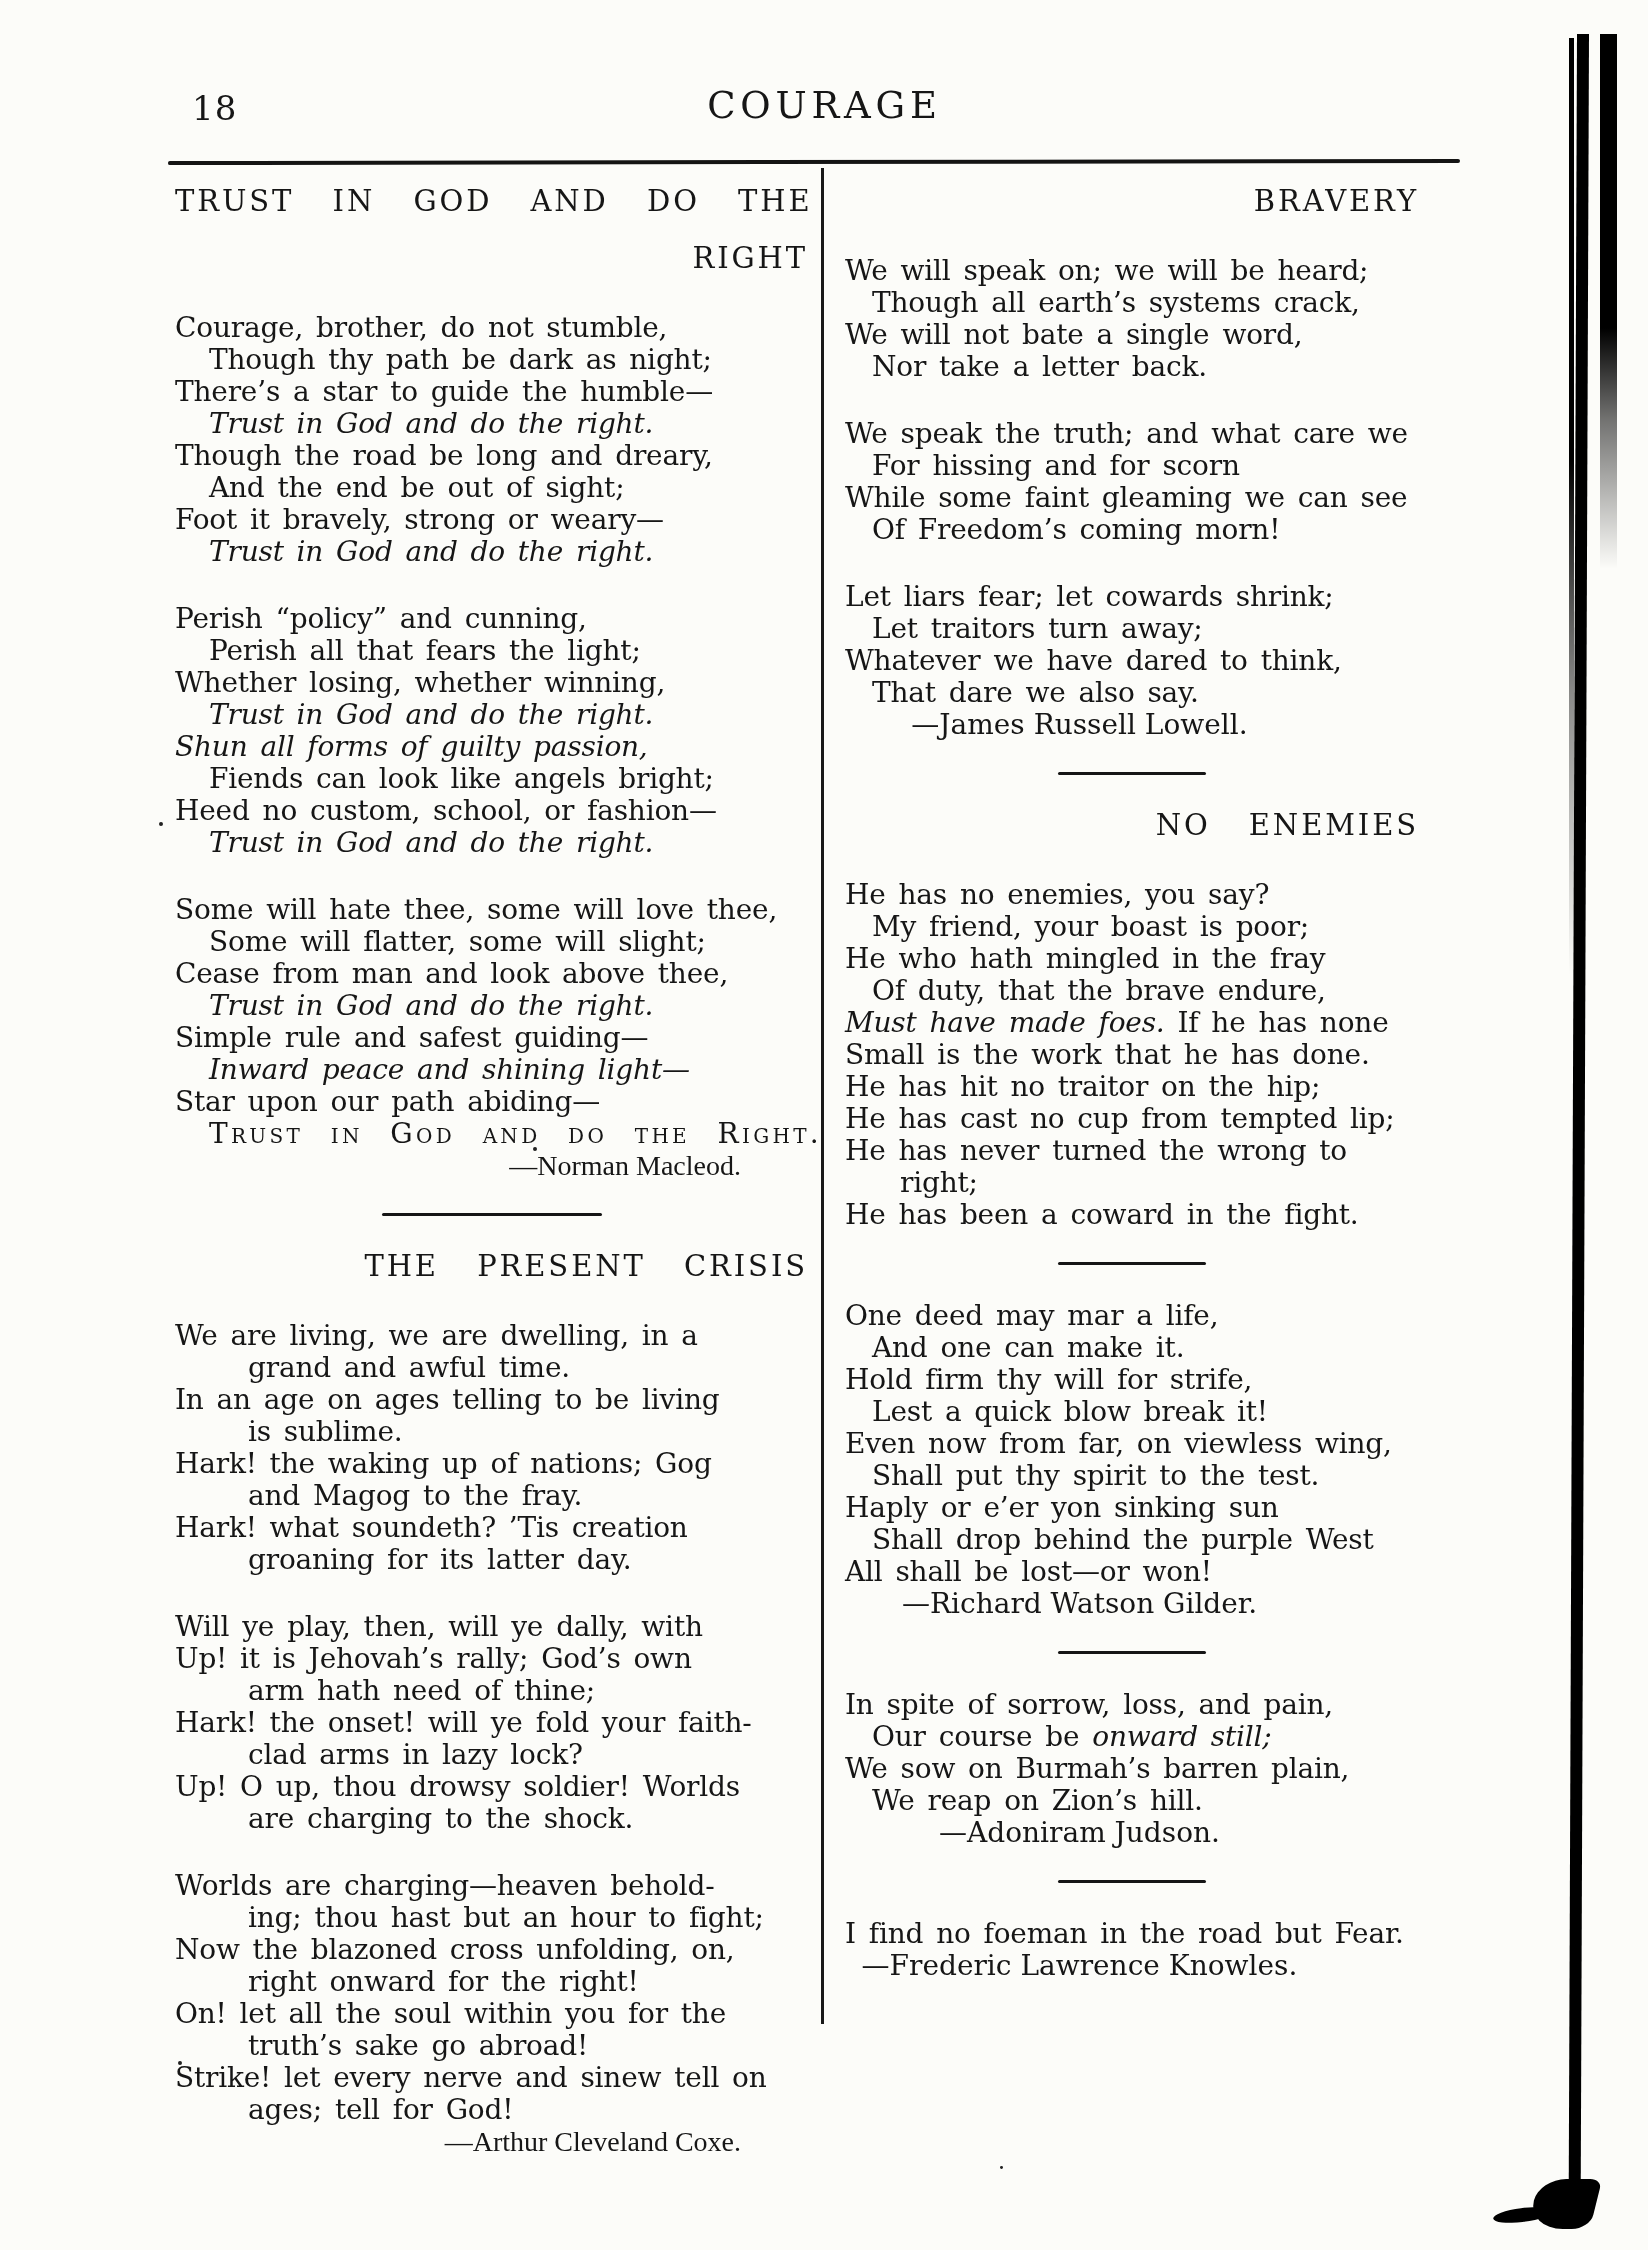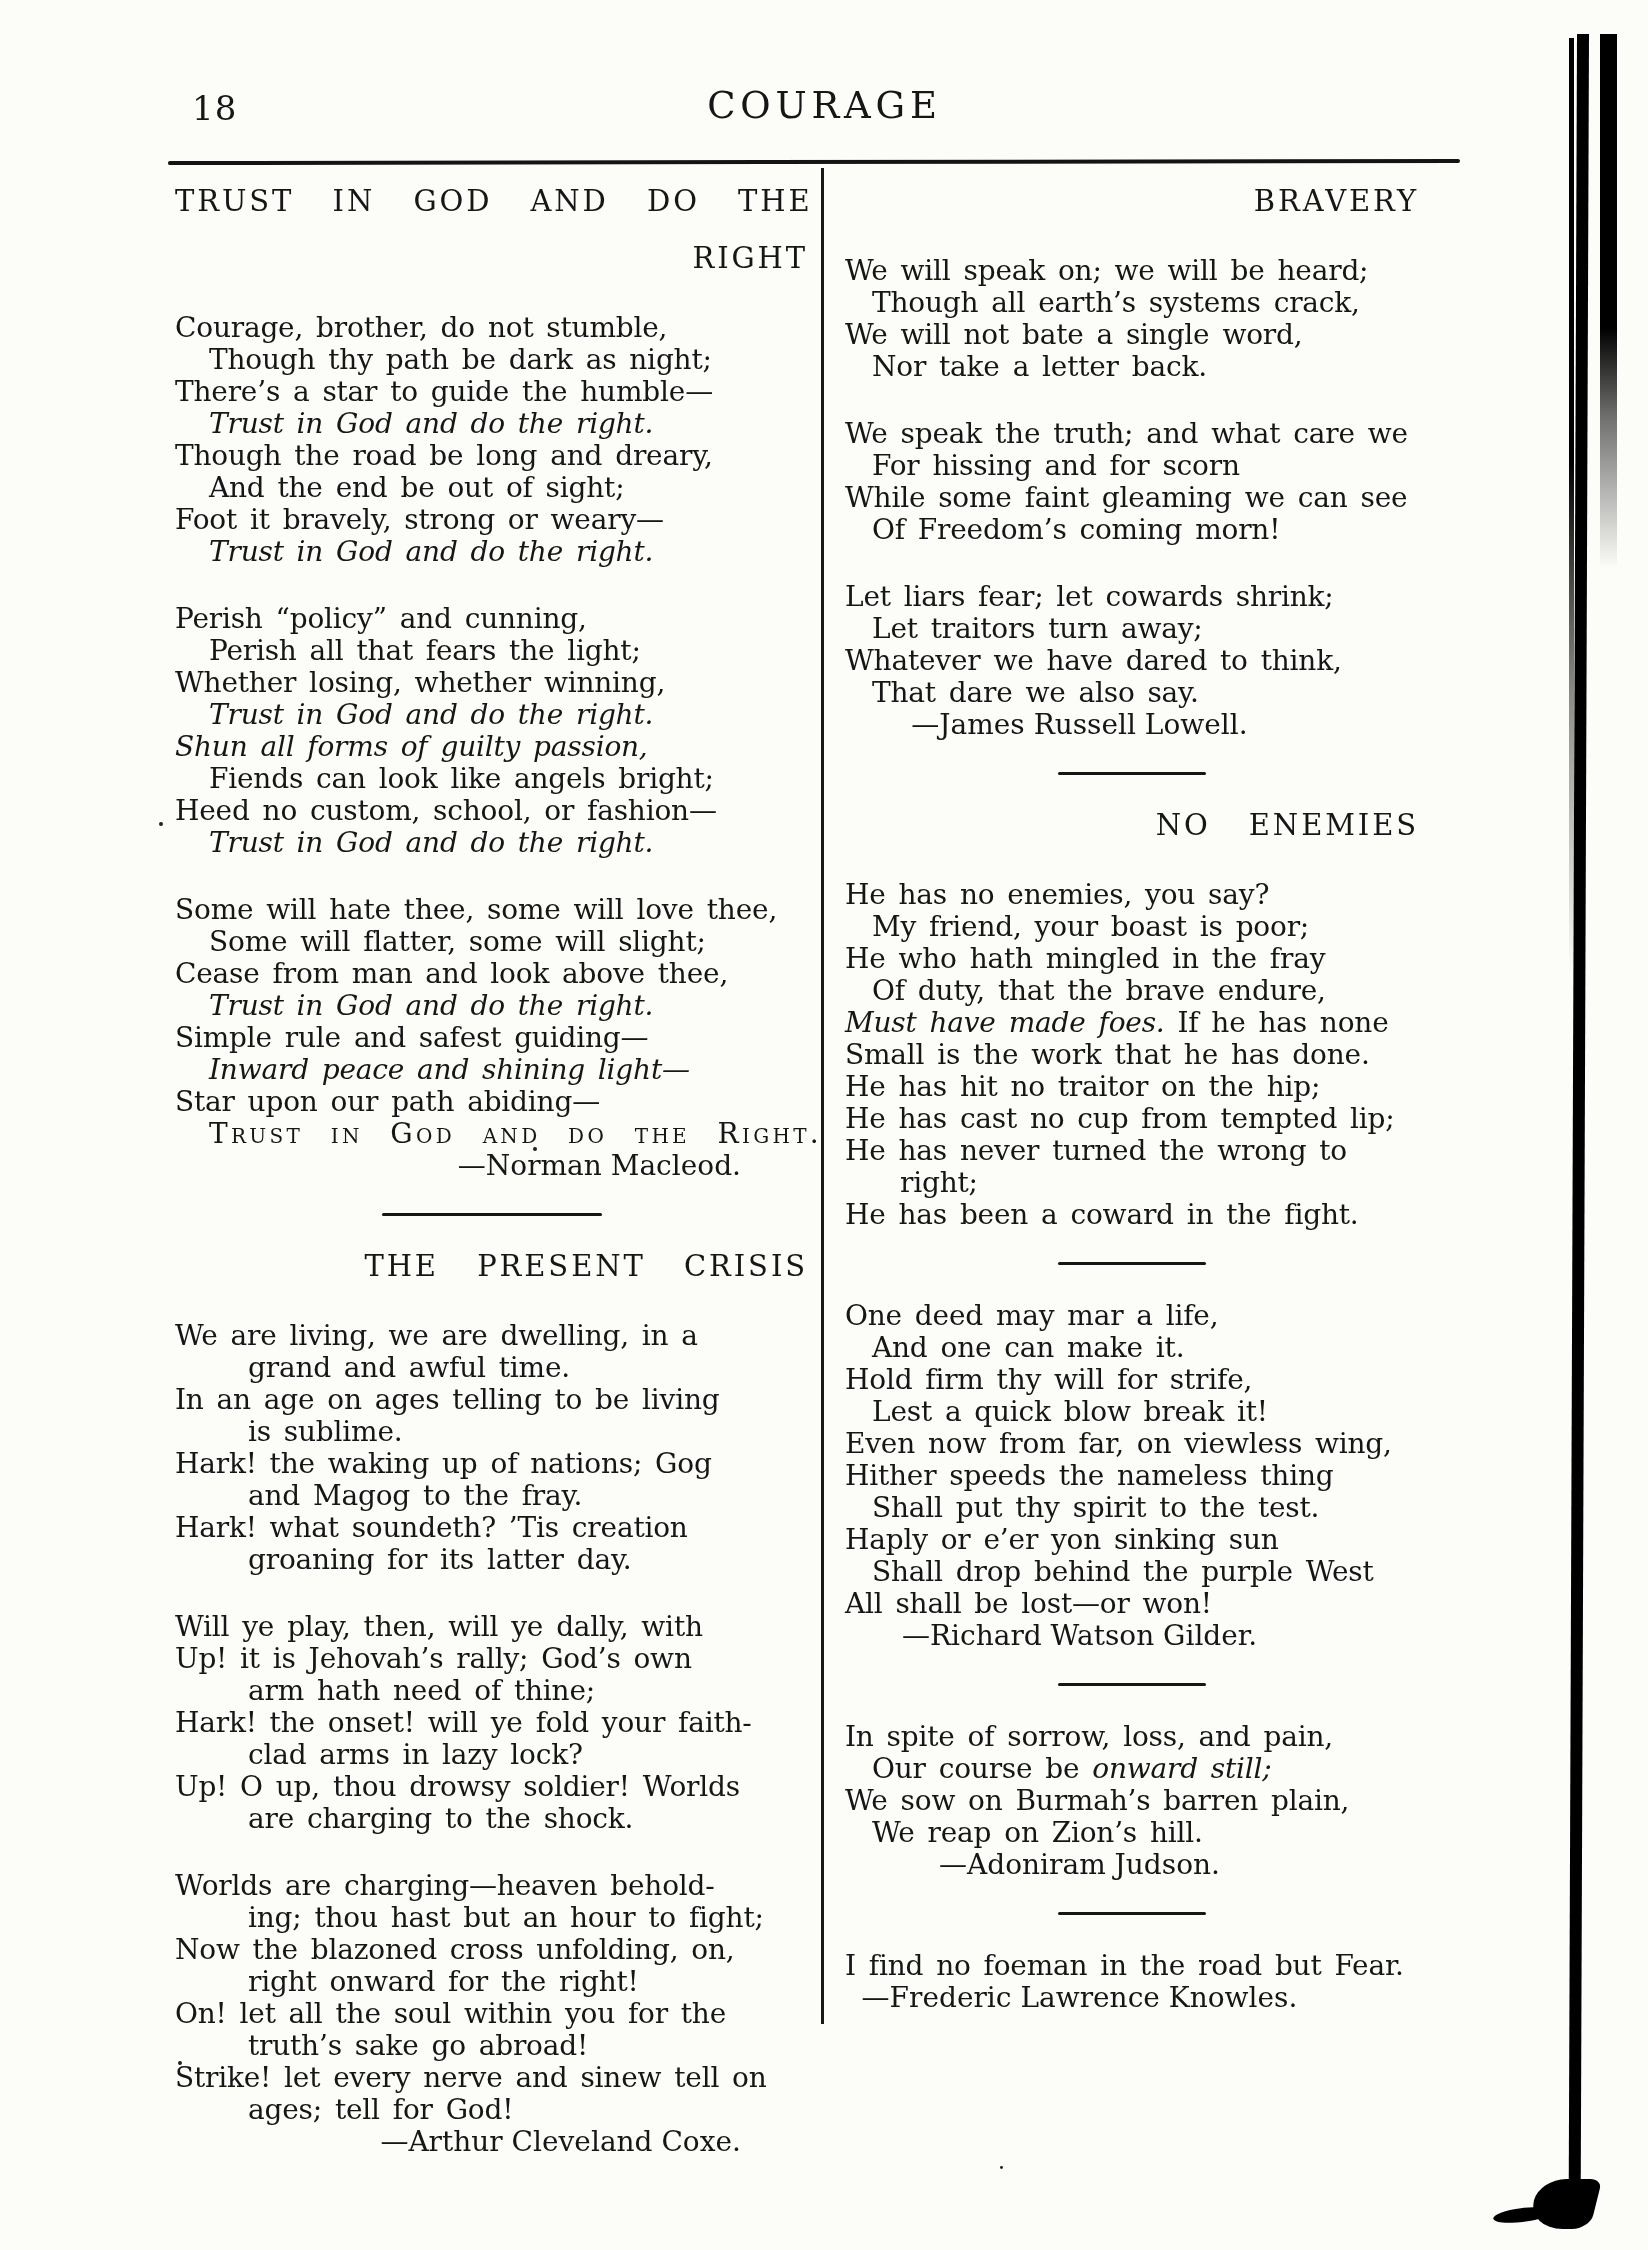--- a/index.html
+++ b/index.html
@@ -22,21 +22,21 @@
   .stanza{margin-top:35px;}
   .line{font-size:28px;line-height:32px;white-space:nowrap;word-spacing:0.15em;
         letter-spacing:-0.2px;}
   .indent-1{padding-left:34px;}
   .indent-2{padding-left:73px;}
   #col-right .indent-1{padding-left:27px;}
   #col-right .indent-2{padding-left:55px;}
   .italic{font-style:italic;}
   .smallcaps{font-variant:small-caps;letter-spacing:3.3px;word-spacing:0.55em;}
   .attr{font-size:28px;line-height:32px;text-align:right;white-space:nowrap;}
-  #col-left .attr{padding-right:67px;}
+  #col-left .attr{padding-right:67px;font-family:Liberation Serif, serif;}
   #col-right .attr{padding-right:105px;text-align:center;}
   .sep{height:2.9px;background:#161616;margin:31px auto;border-radius:1.9px;}
   #col-left .sep{width:220px;}
   #col-right .sep{width:148px;}
   
   .edge-bar1{position:absolute;left:1577px;top:34px;width:12.4px;height:2191px;background:#000;
              transform:rotate(0.22deg);transform-origin:top center;}
   .edge-bar2{position:absolute;left:1600px;top:34px;width:17px;height:535px;
              background:linear-gradient(to bottom,#000 0 55%,rgba(0,0,0,.55) 72%,transparent 100%);}
   .edge-bar3{position:absolute;left:1569px;top:38px;width:4.8px;height:937px;
@@ -168,21 +168,20 @@
         </div>
       </div>
       <div class="sep"></div>
       <div class="poem">
         <div class="stanza">
           <div class="line indent-0">One deed may mar a life,</div>
           <div class="line indent-1">And one can make it.</div>
           <div class="line indent-0">Hold firm thy will for strife,</div>
           <div class="line indent-1">Lest a quick blow break it!</div>
           <div class="line indent-0">Even now from far, on viewless wing,</div>
-          <div class="line indent-0">Hither speeds the nameless thing</div>
           <div class="line indent-1">Shall put thy spirit to the test.</div>
           <div class="line indent-0">Haply or e’er yon sinking sun</div>
           <div class="line indent-1">Shall drop behind the purple West</div>
           <div class="line indent-0">All shall be lost—or won!</div>
         </div>
         <div class="attr">—Richard Watson Gilder.</div>
       </div>
       <div class="sep"></div>
       <div class="poem">
         <div class="stanza">

